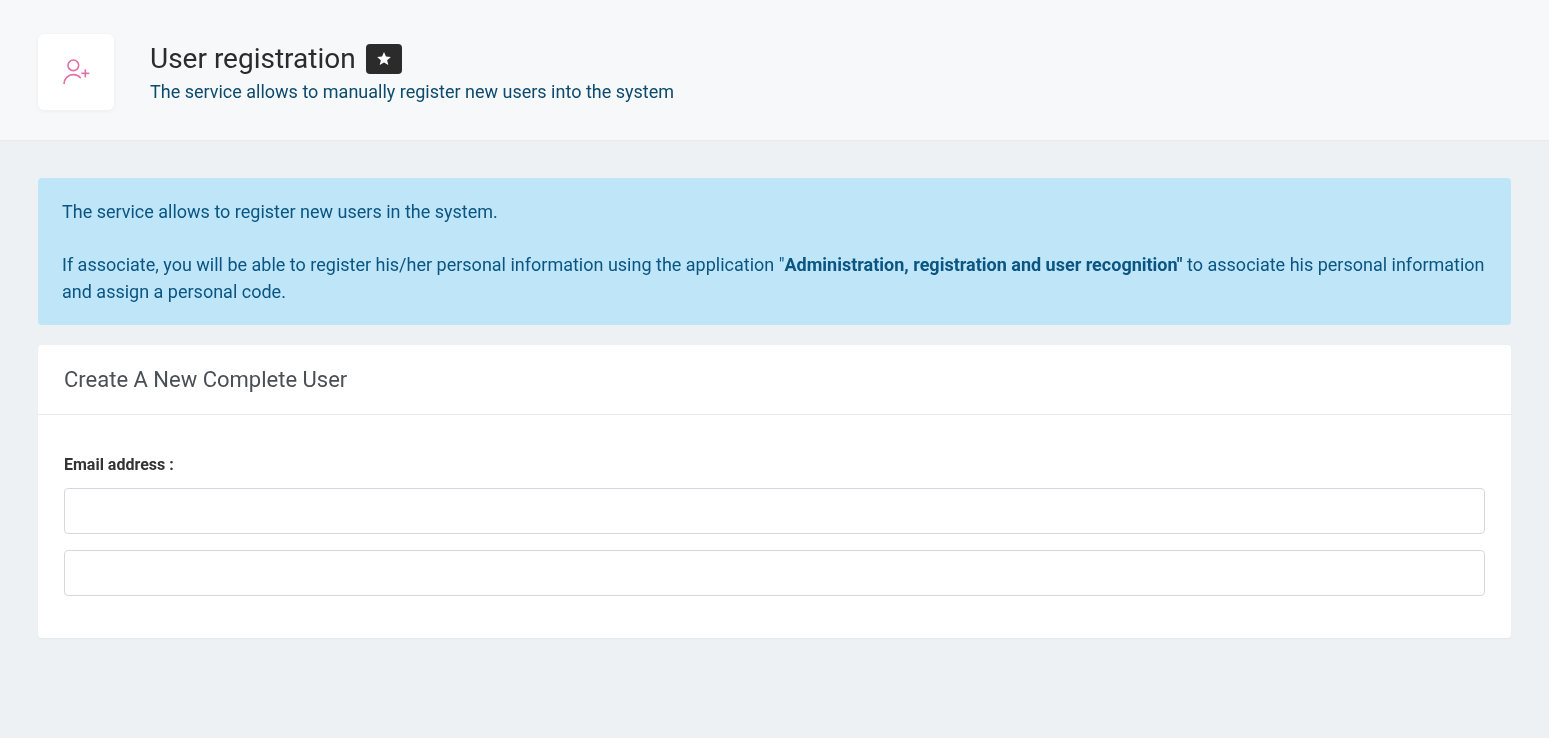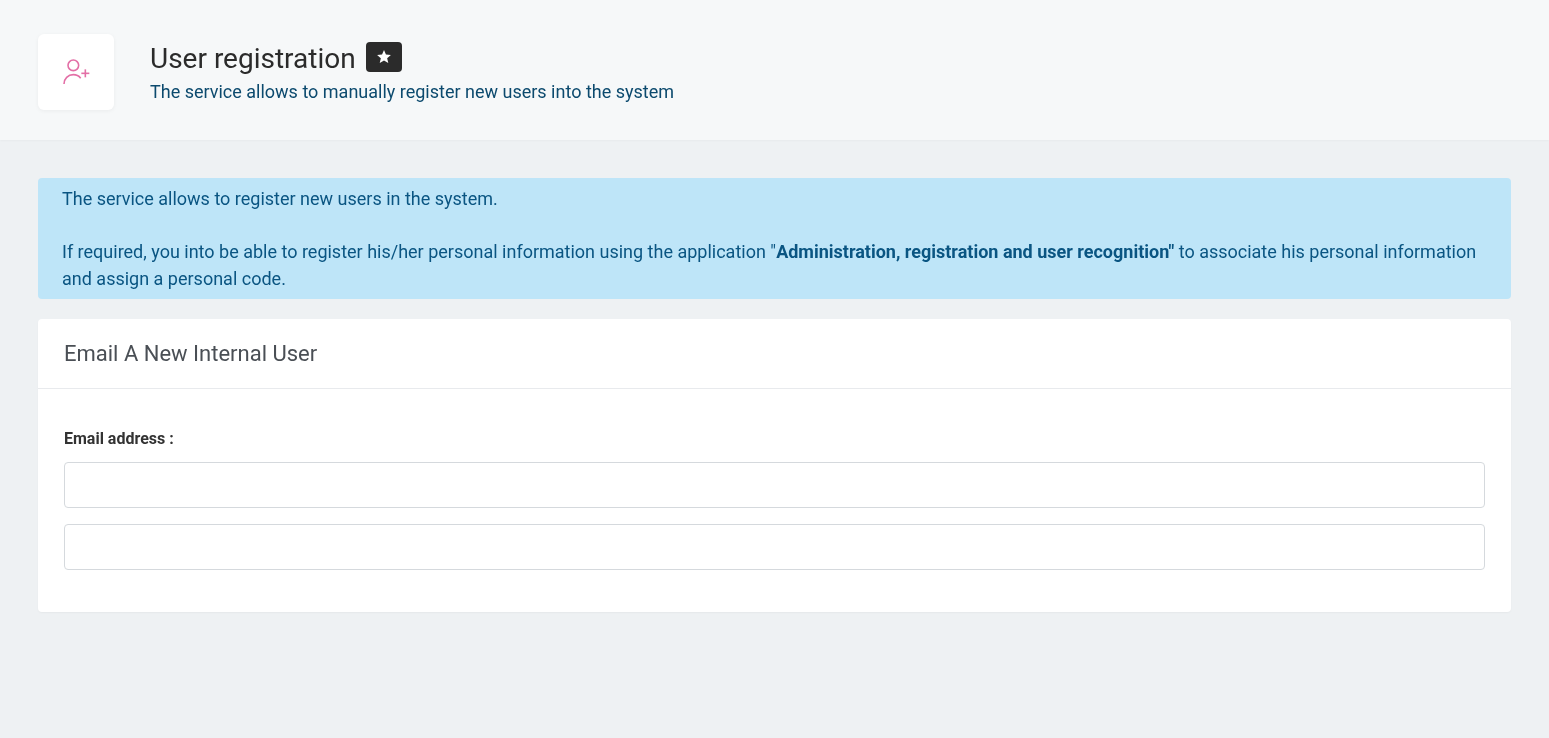--- a/index.html
+++ b/index.html
@@ -42,20 +42,21 @@
       stroke-width: 1.2;
       fill: none;
     }
     .title-block {
       display: flex;
       flex-direction: column;
       gap: 6px;
     }
     .title-row {
       display: flex;
+      align-items: center;
       gap: 10px;
     }
     .page-title {
       font-size: 28px;
       font-weight: 400;
       color: #2b2b2b;
     }
     .star-badge {
       width: 36px;
       height: 30px;
@@ -74,21 +75,21 @@
     .page-subtitle {
       font-size: 18px;
       color: #0c4a6e;
     }
     .content-area {
       padding: 38px 38px 0 38px;
     }
     .info-banner {
       background-color: #bee5f8;
       border-radius: 4px;
-      padding: 7px 24px;
+      padding: 20px 24px;
       color: #0a5582;
       font-size: 18px;
       line-height: 1.5;
     }
     .info-banner p {
       margin-bottom: 0;
     }
     .info-banner p + p {
       margin-top: 26px;
     }
@@ -159,27 +160,27 @@
       <div class="page-subtitle">The service allows to manually register new users into the system</div>
     </div>
   </div>
 </div>
 
 <div class="content-area">
 
   <div class="info-banner">
     <p>The service allows to register new users in the system.</p>
     <p>
-      <span>If required, you into be able to register his/her personal information using the application "</span><strong>Administration, registration and user recognition"</strong><span> to associate his personal information and assign a personal code.</span>
+      <span>If associate, you will be able to register his/her personal information using the application "</span><strong>Administration, registration and user recognition"</strong><span> to associate his personal information and assign a personal code.</span>
     </p>
   </div>
 
   <div class="card">
     <div class="card-header">
-      <h2 class="card-title">Email A New Internal User</h2>
+      <h2 class="card-title">Create A New Complete User</h2>
     </div>
     <div class="card-body">
       <div class="form-group">
         <label class="form-label">Email address :</label>
         <input type="text" class="form-input" value="" style="">
       </div>
       <div class="form-group">
         <input type="text" class="form-input" value="" style="">
       </div>
     </div>

